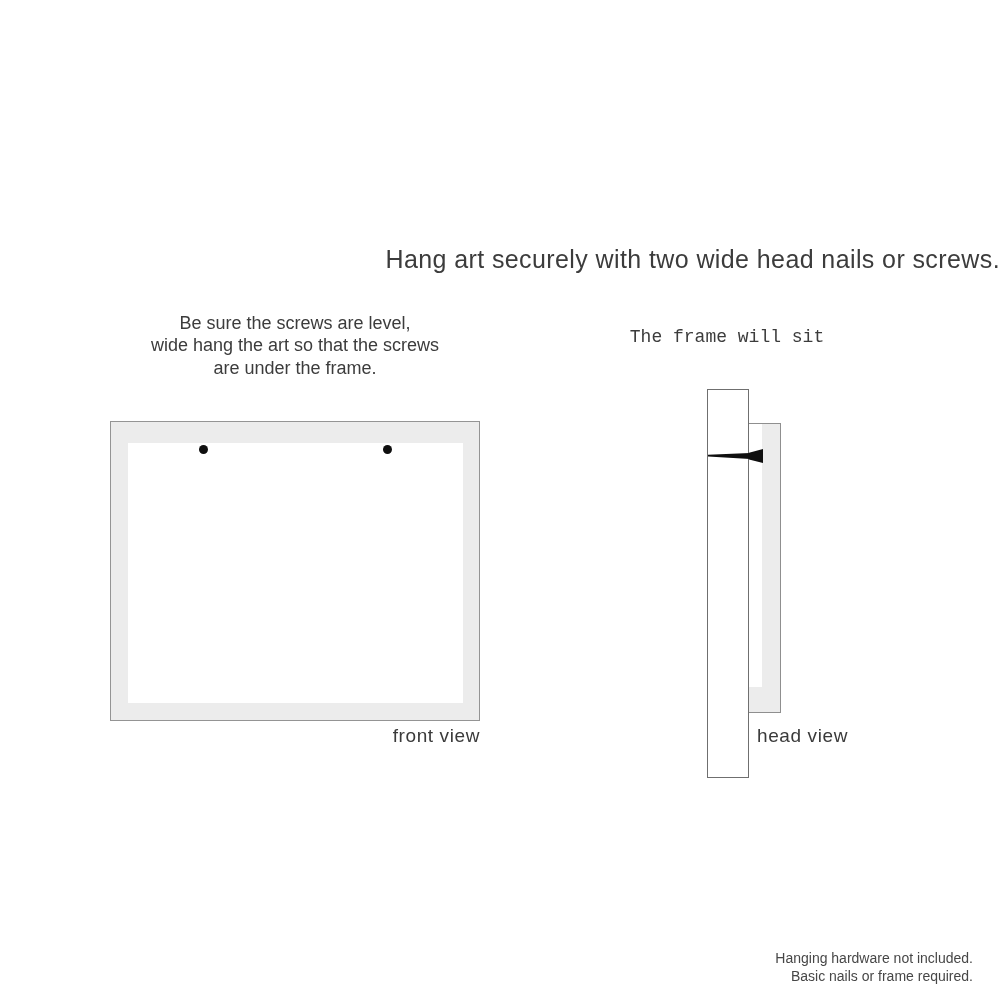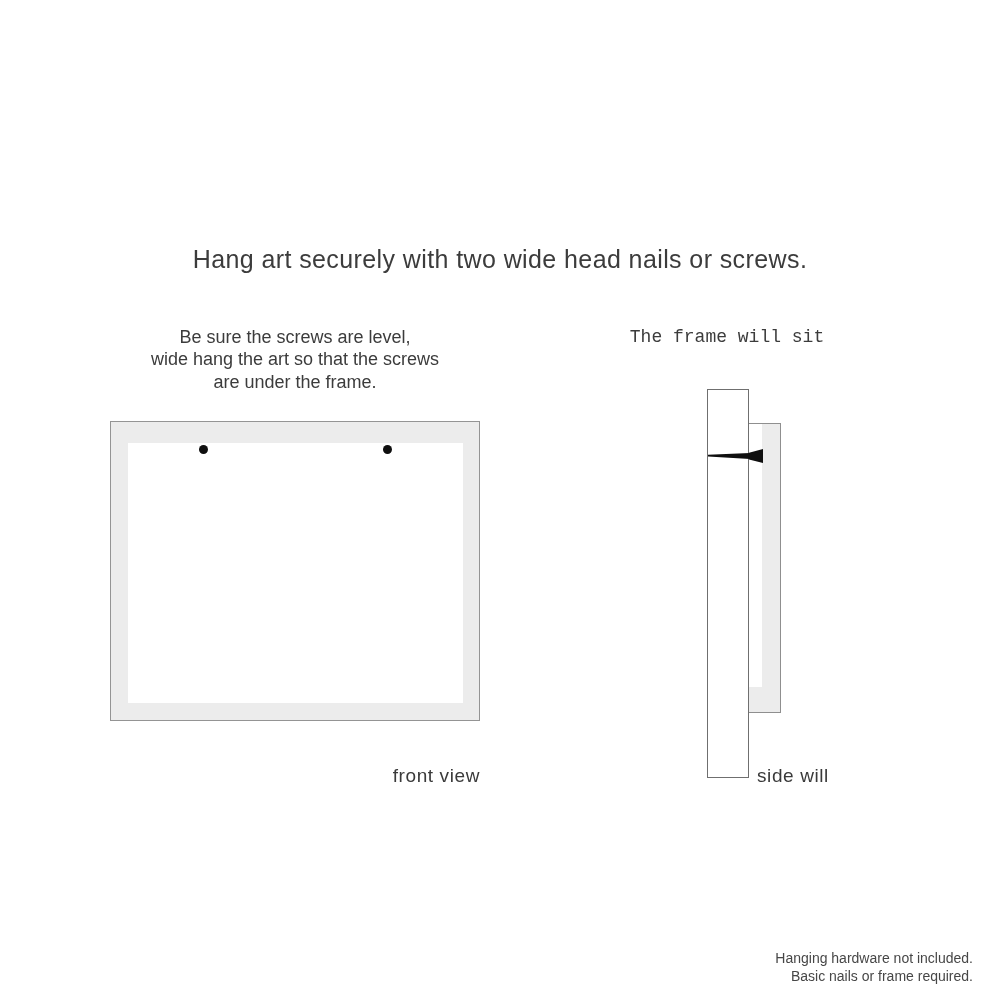--- a/index.html
+++ b/index.html
@@ -8,35 +8,35 @@
     width: 1000px;
     height: 1000px;
     background: #ffffff;
     font-family: "Liberation Sans", sans-serif;
     color: #3d3d3d;
     overflow: hidden;
   }
   .title {
     position: absolute;
     top: 245px; left: 0; width: 1000px;
-    text-align: center;
+    text-align: right;
     font-size: 25px;
     font-weight: 300;
     letter-spacing: 0.4px;
     color: #3c3c3c;
   }
   .para {
     position: absolute;
     text-align: center;
     font-size: 18px;
     font-weight: 300;
     line-height: 22.4px;
     color: #3c3c3c;
   }
-  .para-front { top: 326px; left: 95px;  width: 400px; }
+  .para-front { top: 312px; left: 95px;  width: 400px; }
   .para-side  { top: 326px; left: 602px; width: 250px; font-family: Liberation Mono, monospace; }
 
   
   .frame-front {
     position: absolute;
     left: 110px; top: 421px;
     width: 370px; height: 300px;
     background: #ececec;
     border: 1px solid #949494;
     box-sizing: border-box;
@@ -55,21 +55,20 @@
   }
   .screw-dot.left  { left: 88px;  top: 23px; }
   .screw-dot.right { left: 272px; top: 23px; }
 
   .caption {
     position: absolute;
     font-size: 19px;
     font-weight: 300;
     letter-spacing: 0.6px;
     color: #3a3a3a;
-    margin-top: 40px;
   }
   .caption-front { left: 280px; top: 725px; width: 200px; text-align: right; }
   .caption-side  { left: 757px; top: 725px; }
 
   
   .frame-side {
     position: absolute;
     left: 748px; top: 423px;
     width: 33px; height: 290px;
     background: #ececec;
@@ -134,20 +133,20 @@
   <div class="caption caption-front">front view</div>
 
   <div class="frame-side">
     <div class="recess"></div>
   </div>
   <div class="wall"></div>
   <svg class="nail-svg" width="58" height="24" viewBox="0 0 58 24" xmlns="http://www.w3.org/2000/svg">
     <polygon points="1,10.8 43,9 43,15 1,12.6" fill="#0f0f0f"></polygon>
     <polygon points="42,8.7 56,5 56,19 42,15.6" fill="#0f0f0f"></polygon>
   </svg>
-  <div class="caption caption-side">side will</div>
+  <div class="caption caption-side">head view</div>
 
   <div class="footnote">
     <div>Hanging hardware not included.</div>
     <div>Basic nails or frame required.</div>
   </div>
 
 </div>
 
 </body></html>

